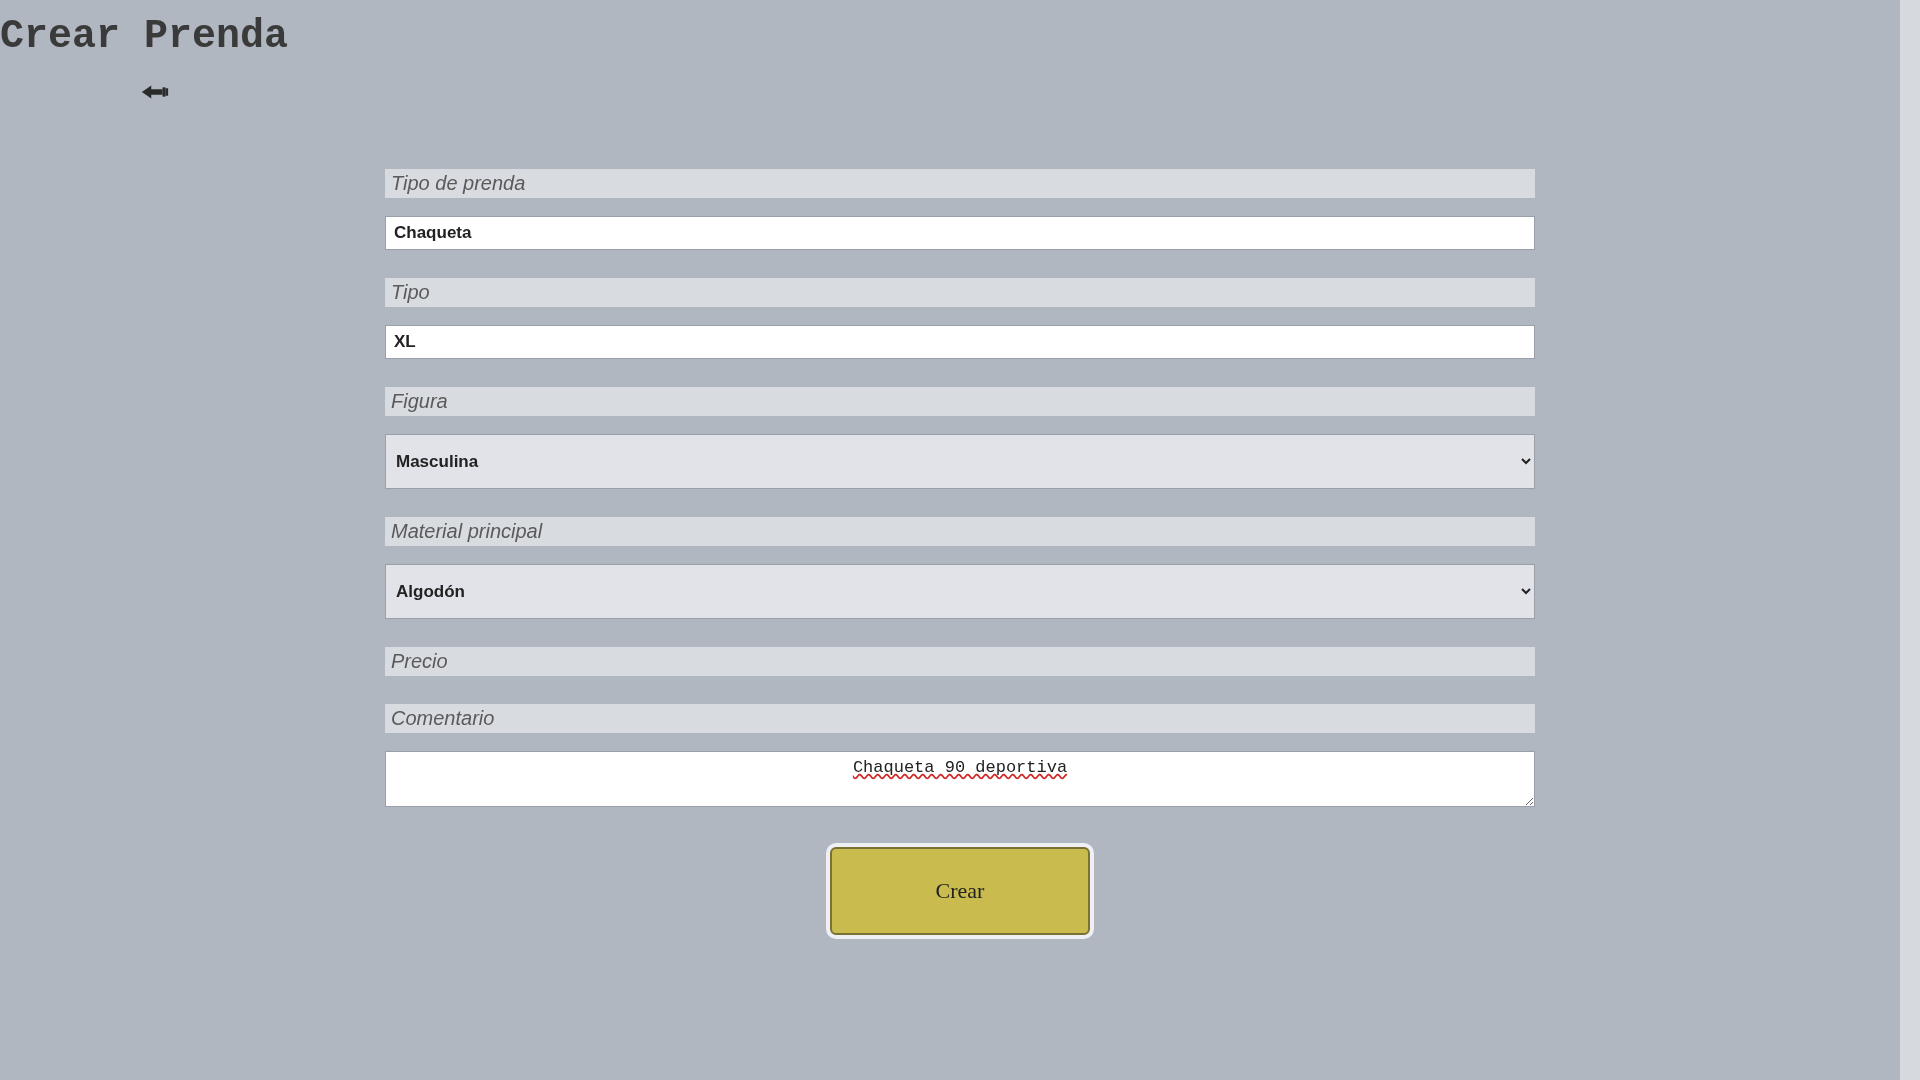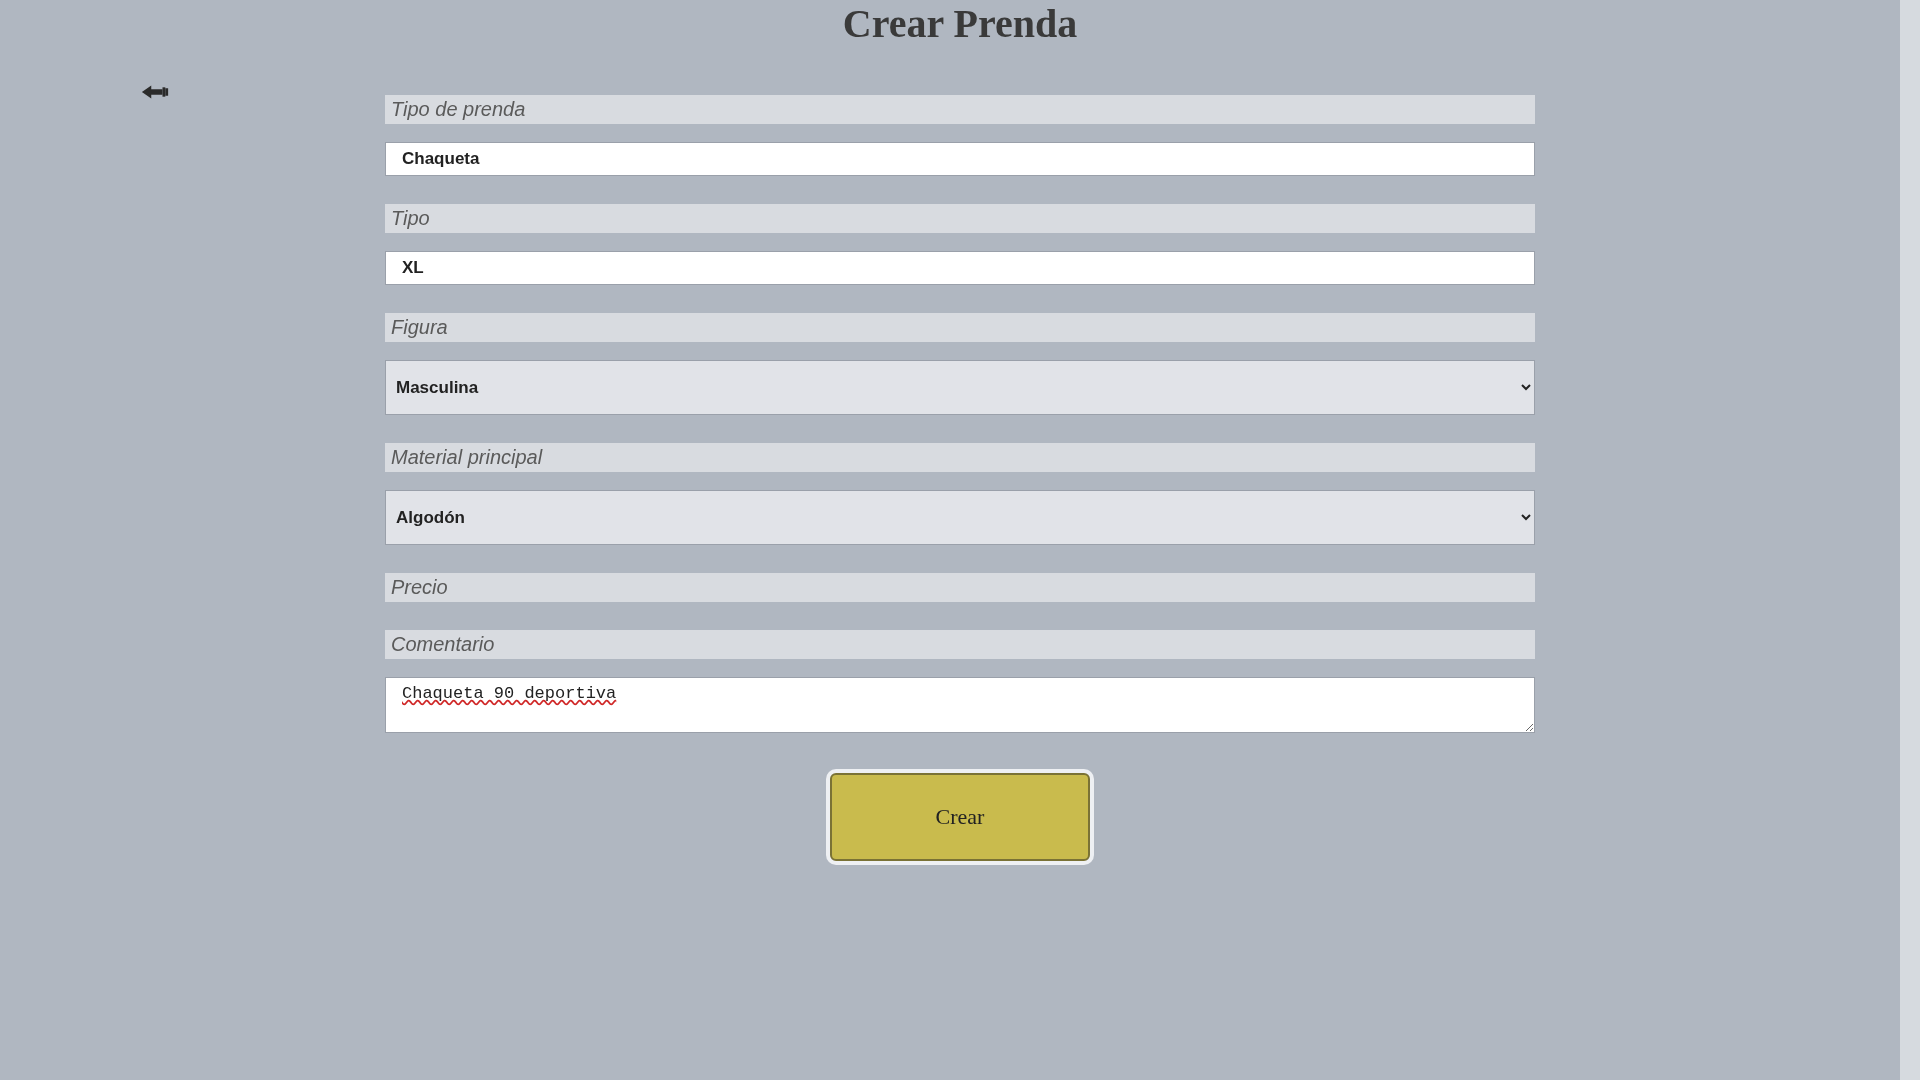--- a/index.html
+++ b/index.html
@@ -8,39 +8,40 @@
     background: #b0b7c1;
     font-family: "Segoe UI", "Helvetica Neue", Arial, sans-serif;
     color: #333;
   }
   .page {
     width: 100%;
     height: 100%;
     position: relative;
   }
   .title {
-    text-align: center;
-    font-family: Liberation Serif, serif;
+    text-align: left;
+    font-family: Liberation Mono, monospace;
     font-size: 40px;
     font-weight: 600;
     color: #3a3a3a;
+    padding-top: 14px;
   }
   .back-icon {
     position: absolute;
     top: 80px;
     left: 140px;
     width: 30px;
     height: 24px;
     cursor: pointer;
     color: #2b2b2b;
   }
   .back-icon svg { width: 100%; height: 100%; display: block; }
   .form-wrap {
     width: 1150px;
-    margin: 48px auto 0 auto;
+    margin: 110px auto 0 auto;
   }
   .field-block { margin-bottom: 28px; }
   .lbl {
     display: block;
     width: 100%;
     background: #d8dbe0;
     color: #5a5a5a;
     font-style: italic;
     font-size: 20px;
     padding: 3px 6px;
@@ -48,21 +49,21 @@
     font-family: "Segoe UI", Arial, sans-serif;
   }
   .txt-input, .sel-input, .num-input, .ta-input {
     display: block;
     width: 100%;
     font-size: 17px;
     font-weight: 600;
     font-family: Arial, sans-serif;
     border: 1px solid #9aa0aa;
     background: #ffffff;
-    padding: 6px 16px;
+    padding: 6px 8px;
     color: #222;
     outline: none;
   }
   .sel-input {
     font-weight: 600;
     background: #e1e3e8;
     padding: 16px 6px;
     -webkit-appearance: menulist;
     appearance: menulist;
   }
@@ -73,20 +74,21 @@
   .num-input::-webkit-outer-spin-button {
     opacity: 1;
   }
   .ta-input {
     font-family: "Courier New", monospace;
     font-weight: normal;
     height: 56px;
     resize: both;
     text-decoration: underline wavy #d02828;
     text-decoration-skip-ink: none;
+    text-align: center;
   }
   .btn-row {
     width: 1150px;
     margin: 40px auto 0 auto;
     text-align: center;
   }
   .create-btn {
     display: inline-block;
     min-width: 260px;
     padding: 29px 40px;

